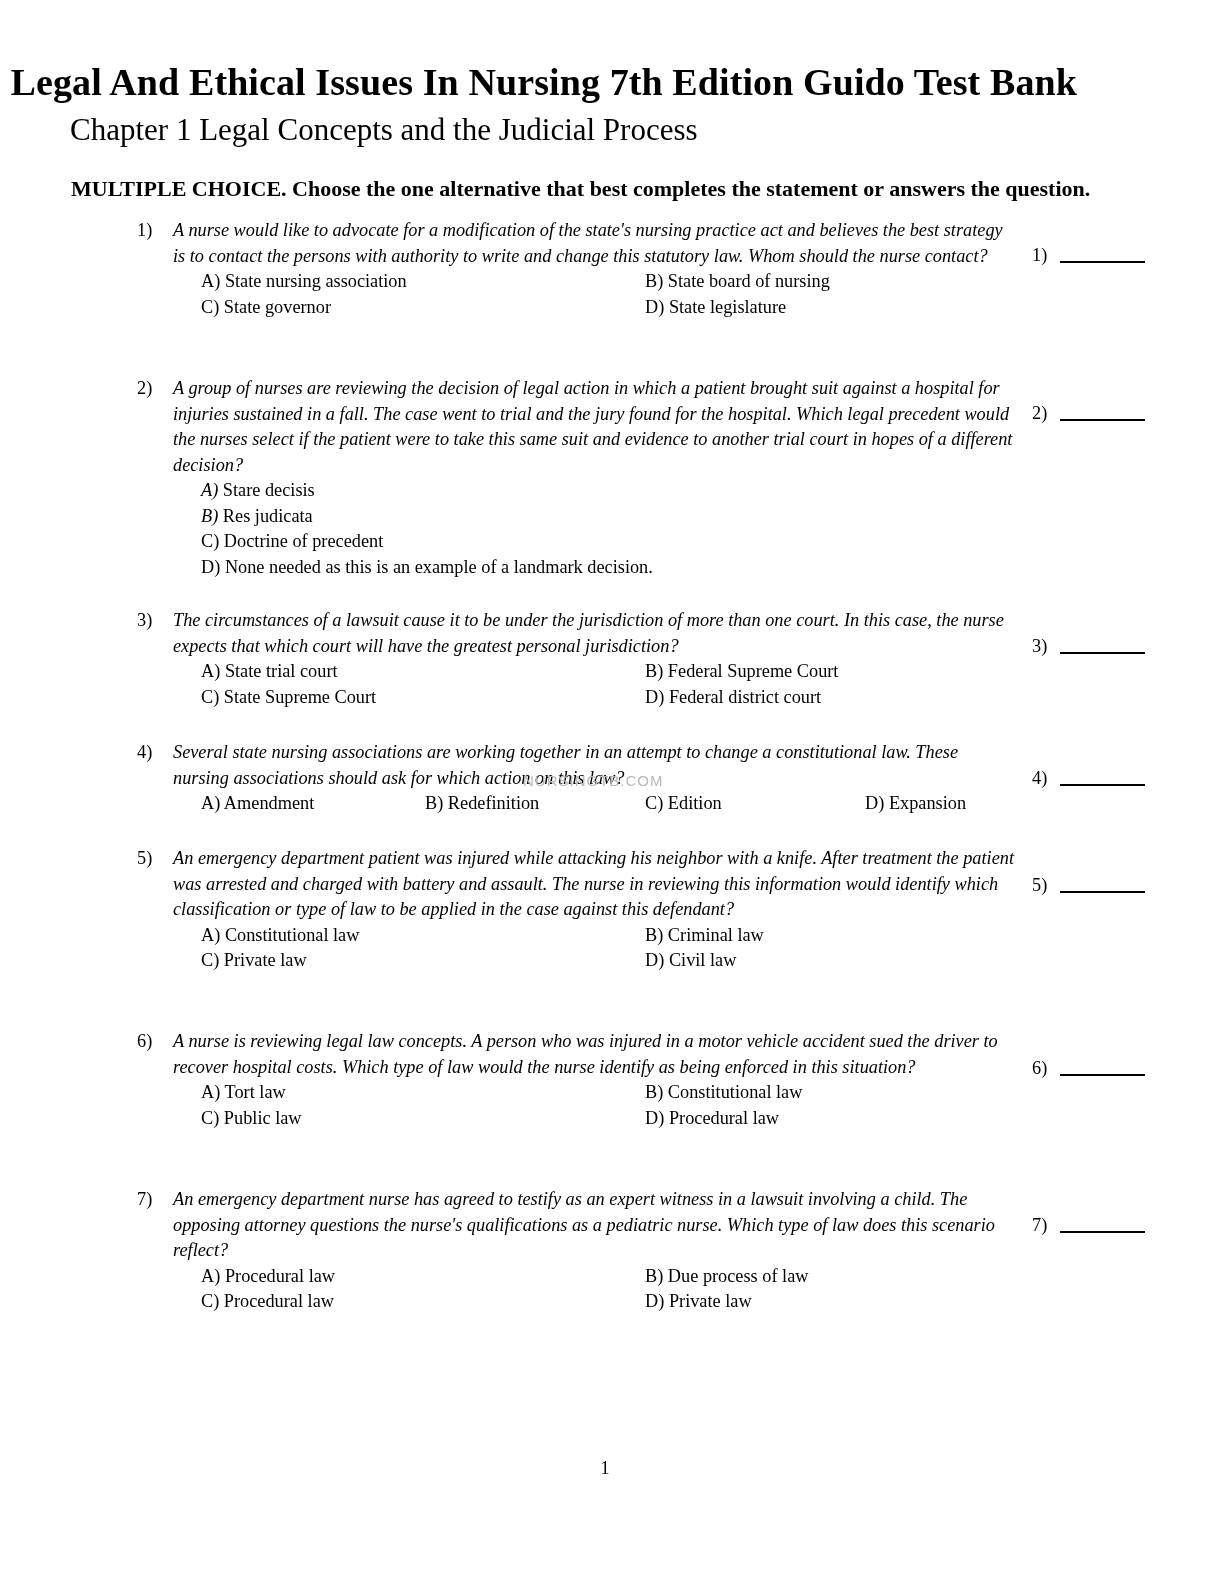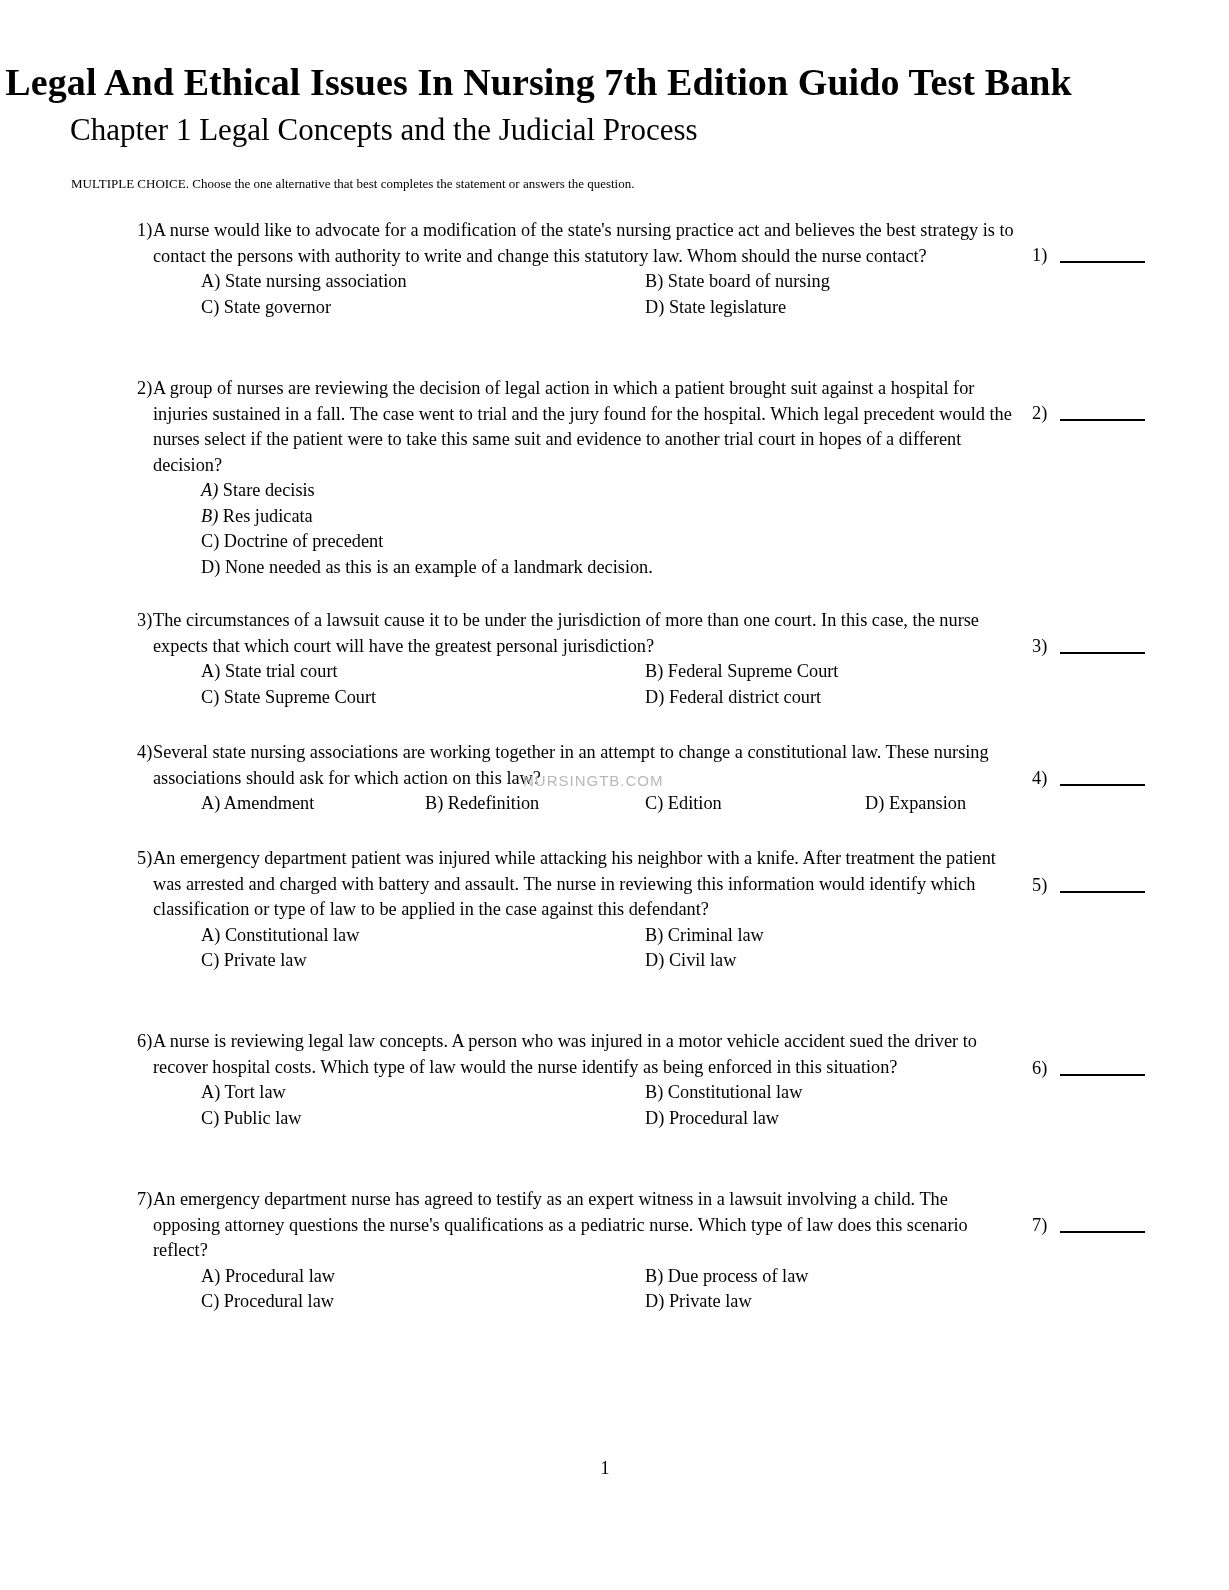--- a/index.html
+++ b/index.html
@@ -1,22 +1,22 @@
 <!DOCTYPE html>
 <html><head>
 <meta charset="utf-8">
 <style>
   html, body { margin: 0; padding: 0; background: #ffffff; }
   body { width: 1229px; height: 1590px; position: relative; overflow: hidden; color: #000; font-family: "Liberation Serif", "DejaVu Serif", serif; }
-  .title { position: absolute; left: 0; width: 1077px; top: 60px; text-align: center; font-size: 38px; font-weight: bold; letter-spacing: 0.1px; }
+  .title { position: absolute; left: 0; width: 1077px; top: 60px; text-align: right; font-size: 38px; font-weight: bold; letter-spacing: 0.1px; }
   .chapter { position: absolute; left: 70px; top: 112px; font-size: 31px; }
-  .instructions { position: absolute; left: 71px; top: 176px; font-size: 13px; font-weight: normal; }
+  .instructions { position: absolute; left: 71px; top: 176px; font-size: 22px; font-weight: bold; }
   .q { position: absolute; left: 137px; width: 880px; font-size: 18.3px; line-height: 25.5px; }
   .q .num { position: absolute; left: 0; top: 0; }
-  .q .stem { margin-left: 16px; display: block; }
+  .q .stem { margin-left: 36px; display: block; font-style: italic; }
   .opts { position: relative; margin-left: 64px; }
   .opt-row { position: relative; height: 25.5px; }
   .opt { position: absolute; top: 0; white-space: nowrap; }
   .opt.col1 { left: 0; }
   .opt.col2 { left: 444px; }
   .opt4.c1 { left: 0; } .opt4.c2 { left: 224px; } .opt4.c3 { left: 444px; } .opt4.c4 { left: 664px; }
   .opt.italic .txt { }
   .ans { position: absolute; left: 1032px; font-size: 18.3px; font-family: "Liberation Serif", serif; }
   .ans .line { position: absolute; left: 28px; top: 16px; width: 85px; height: 2px; background: #000; }
   .watermark { position: absolute; left: 523px; top: 772px; font-size: 15px; color: #b8b8b8; letter-spacing: 1px; font-family: "Liberation Sans", sans-serif; }

